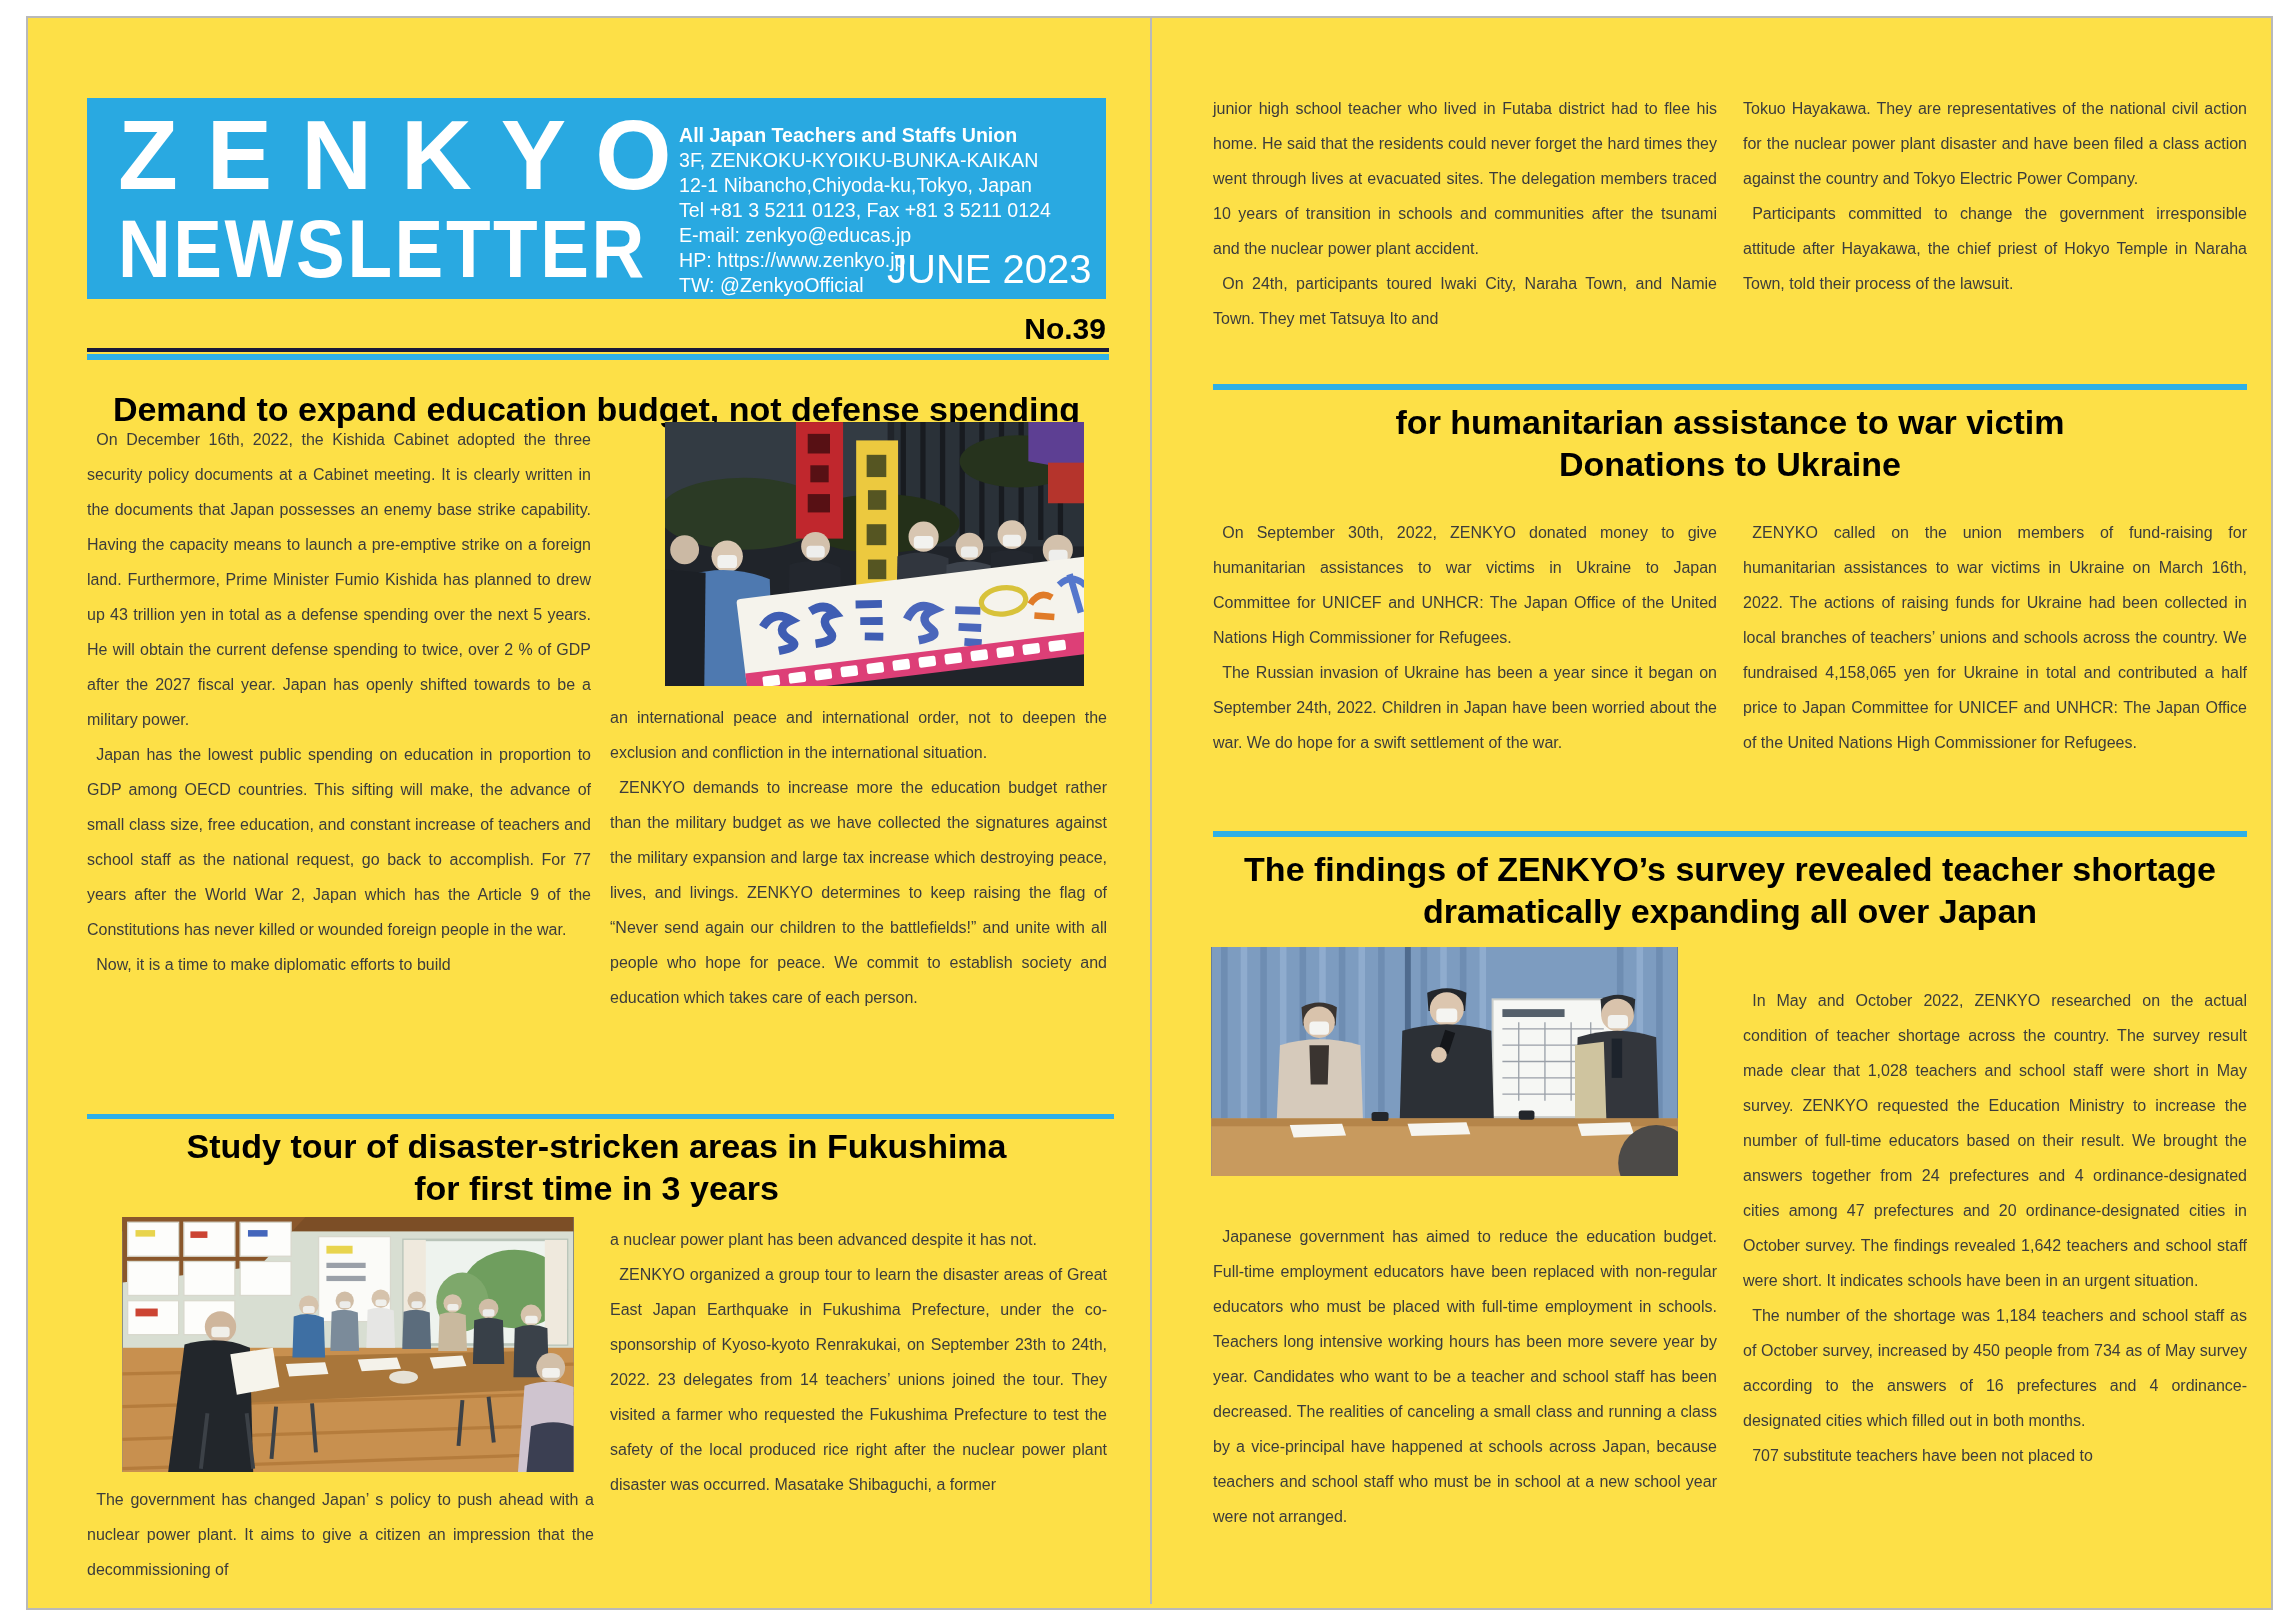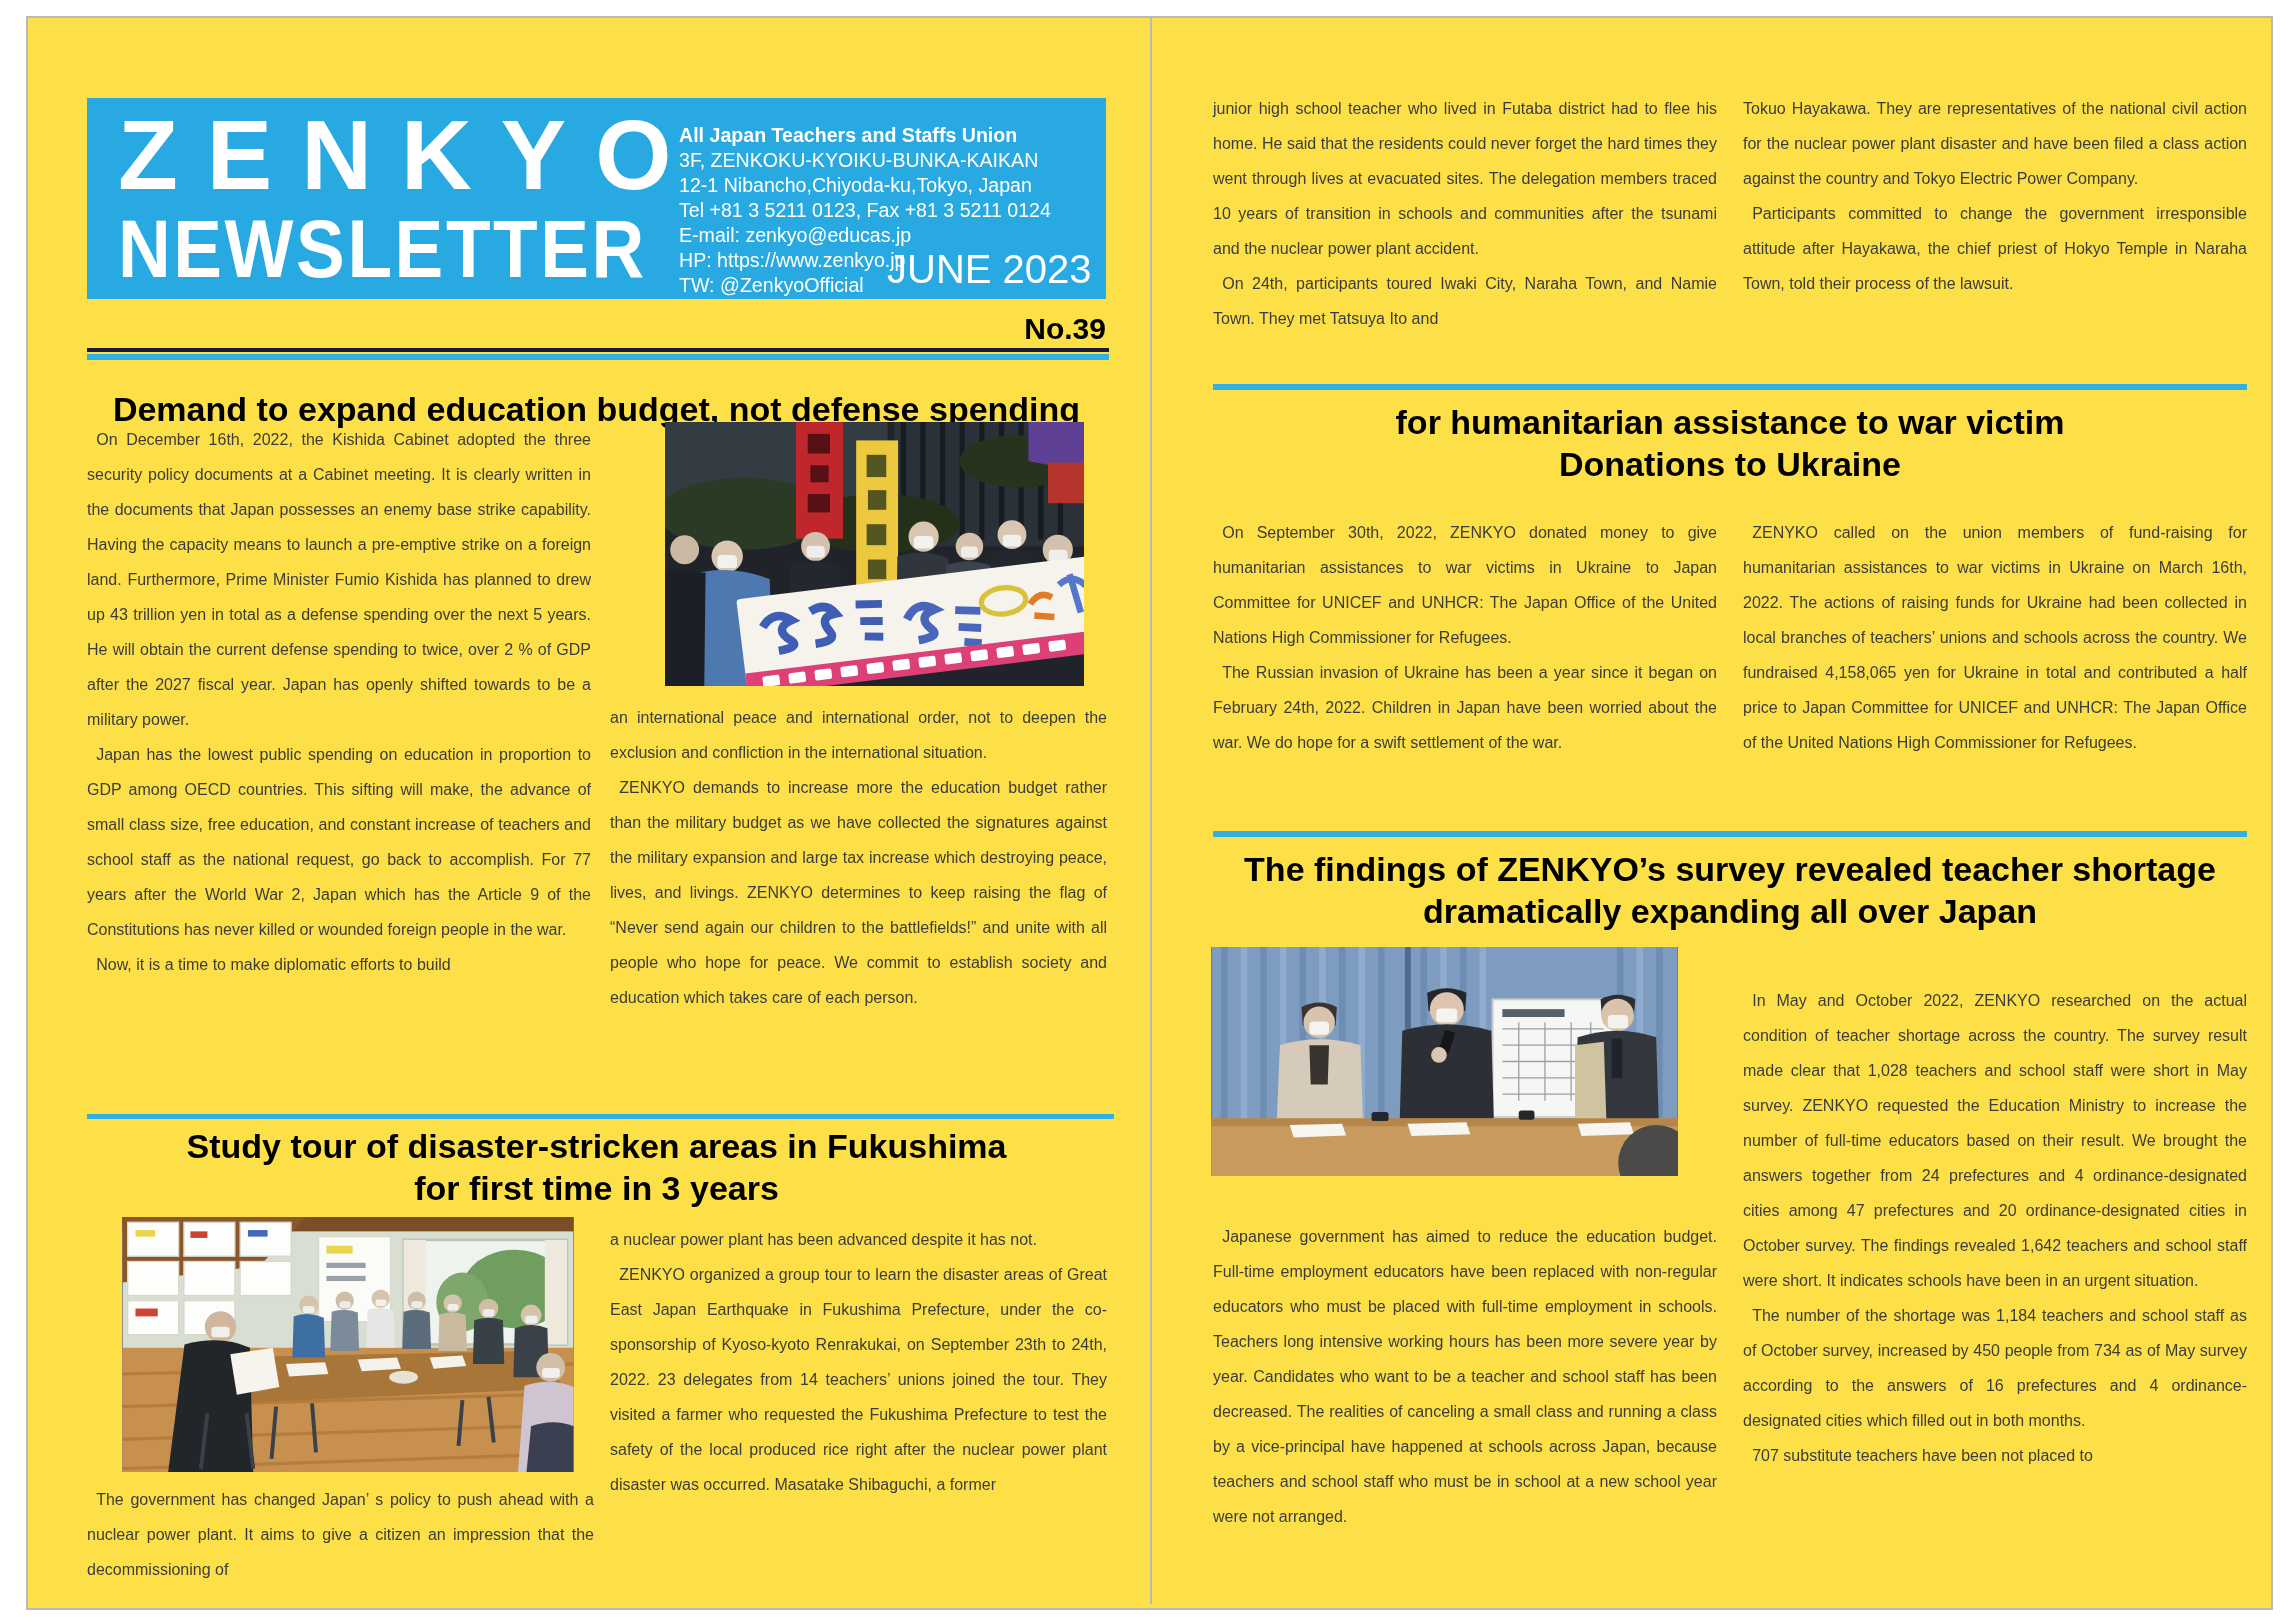--- a/index.html
+++ b/index.html
@@ -272,21 +272,21 @@
 
     <div class="rule-cyan" style="left:61px; top:366px; width:1034px;"></div>
 
     <div class="headline" style="left:61px; top:383px; width:1034px;">
       <div>for humanitarian assistance to war victim</div>
       <div>Donations to Ukraine</div>
     </div>
 
     <div class="body-text" style="left:61px; top:497px; width:504px;">
       <p>On September 30th, 2022, ZENKYO donated money to give humanitarian assistances to war victims in Ukraine to Japan Committee for UNICEF and UNHCR: The Japan Office of the United Nations High Commissioner for Refugees.</p>
-      <p>The Russian invasion of Ukraine has been a year since it began on February 24th, 2022. Children in Japan have been worried about the war. We do hope for a swift settlement of the war.</p>
+      <p>The Russian invasion of Ukraine has been a year since it began on September 24th, 2022. Children in Japan have been worried about the war. We do hope for a swift settlement of the war.</p>
     </div>
     <div class="body-text" style="left:591px; top:497px; width:504px;">
       <p>ZENYKO called on the union members of fund-raising for humanitarian assistances to war victims in Ukraine on March 16th, 2022. The actions of raising funds for Ukraine had been collected in local branches of teachers’ unions and schools across the country. We fundraised 4,158,065 yen for Ukraine in total and contributed a half price to Japan Committee for UNICEF and UNHCR: The Japan Office of the United Nations High Commissioner for Refugees.</p>
     </div>
 
     <div class="rule-cyan" style="left:61px; top:813px; width:1034px;"></div>
 
     <div class="headline" style="left:61px; top:830px; width:1034px;">
       <div>The findings of ZENKYO’s survey revealed teacher shortage</div>
       <div>dramatically expanding all over Japan</div>

